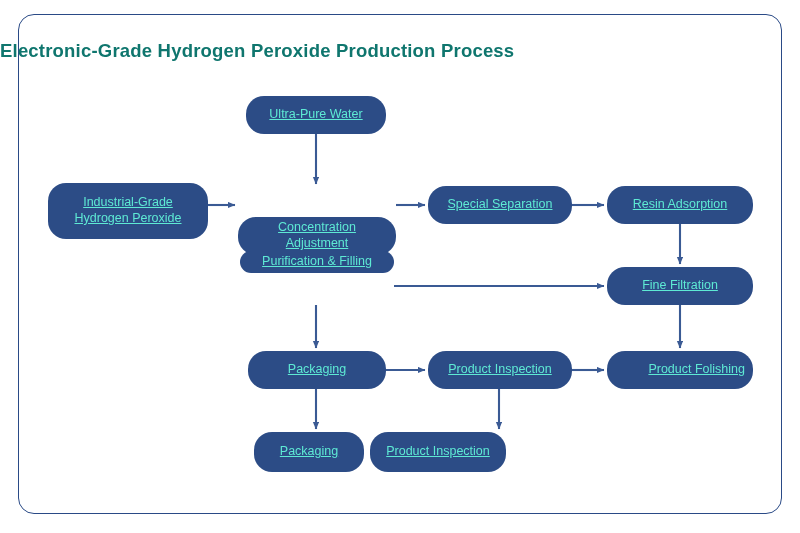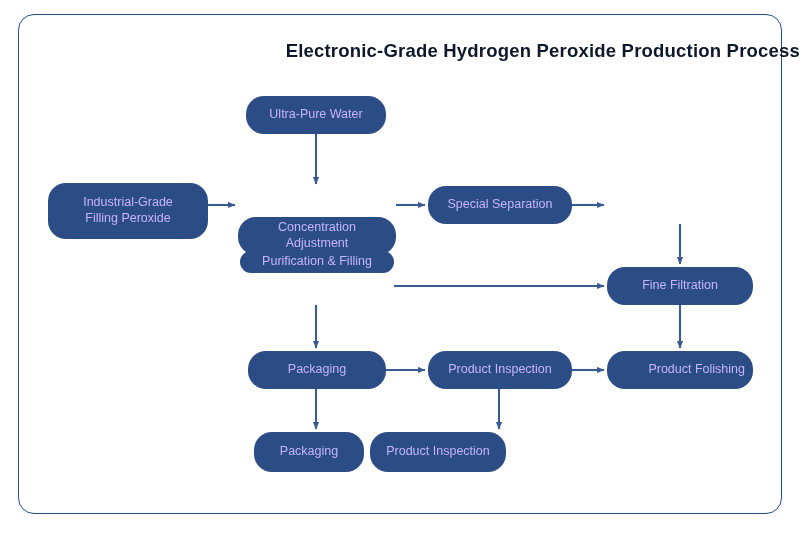--- a/index.html
+++ b/index.html
@@ -28,39 +28,40 @@
     border: 1.5px solid #2a4a86;
     border-radius: 16px;
     box-sizing: border-box;
     background: #ffffff;
   }
   #title {
     position: absolute;
     left: 0;
     top: 40px;
     width: 800px;
-    text-align: right;
+    text-align: left;
     font-size: 18.5px;
     font-weight: bold;
-    color: #0f172a;
+    color: #0f766e;
     letter-spacing: 0.2px;
   }
   .node {
     position: absolute;
     background: #2c4c86;
-    color: #c4b5fd;
+    color: #5eead4;
     border-radius: 18px;
     display: flex;
     align-items: center;
     justify-content: center;
     text-align: center;
     font-size: 12.5px;
     line-height: 1.25;
     padding: 0 8px;
     box-sizing: border-box;
+    text-decoration: underline;
   }
   .node.two-line {
     font-size: 12.5px;
   }
   svg#wires {
     position: absolute;
     left: 0;
     top: 0;
     width: 800px;
     height: 533px;
@@ -111,31 +112,34 @@
       <line x1="499" y1="389" x2="499" y2="429"></line>
     </g>
   </svg>
 
   <div class="node two-line" style="left:246px; top:96px; width:140px; height:38px;">
     <span>Ultra-Pure Water</span>
   </div>
 
   <div class="node two-line" style="left:48px; top:183px; width:160px; height:56px;">
     <span style="white-space:pre-line;">Industrial-Grade
-Filling Peroxide</span>
+Hydrogen Peroxide</span>
   </div>
 
   <div class="node" style="left:238px; top:186px; width:158px; height:38px;margin-top:31px;">
     <span>Concentration Adjustment</span>
   </div>
 
   <div class="node" style="left:428px; top:186px; width:144px; height:38px;">
     <span>Special Separation</span>
   </div>
 
+  <div class="node" style="left:607px; top:186px; width:146px; height:38px;">
+    <span>Resin Adsorption</span>
+  </div>
 
   <div class="node" style="left:240px; top:251px; width:154px; height:22px;">
     <span>Purification &amp; Filling</span>
   </div>
 
   <div class="node" style="left:607px; top:267px; width:146px; height:38px;">
     <span>Fine Filtration</span>
   </div>
 
   <div class="node" style="left:248px; top:351px; width:138px; height:38px;">

